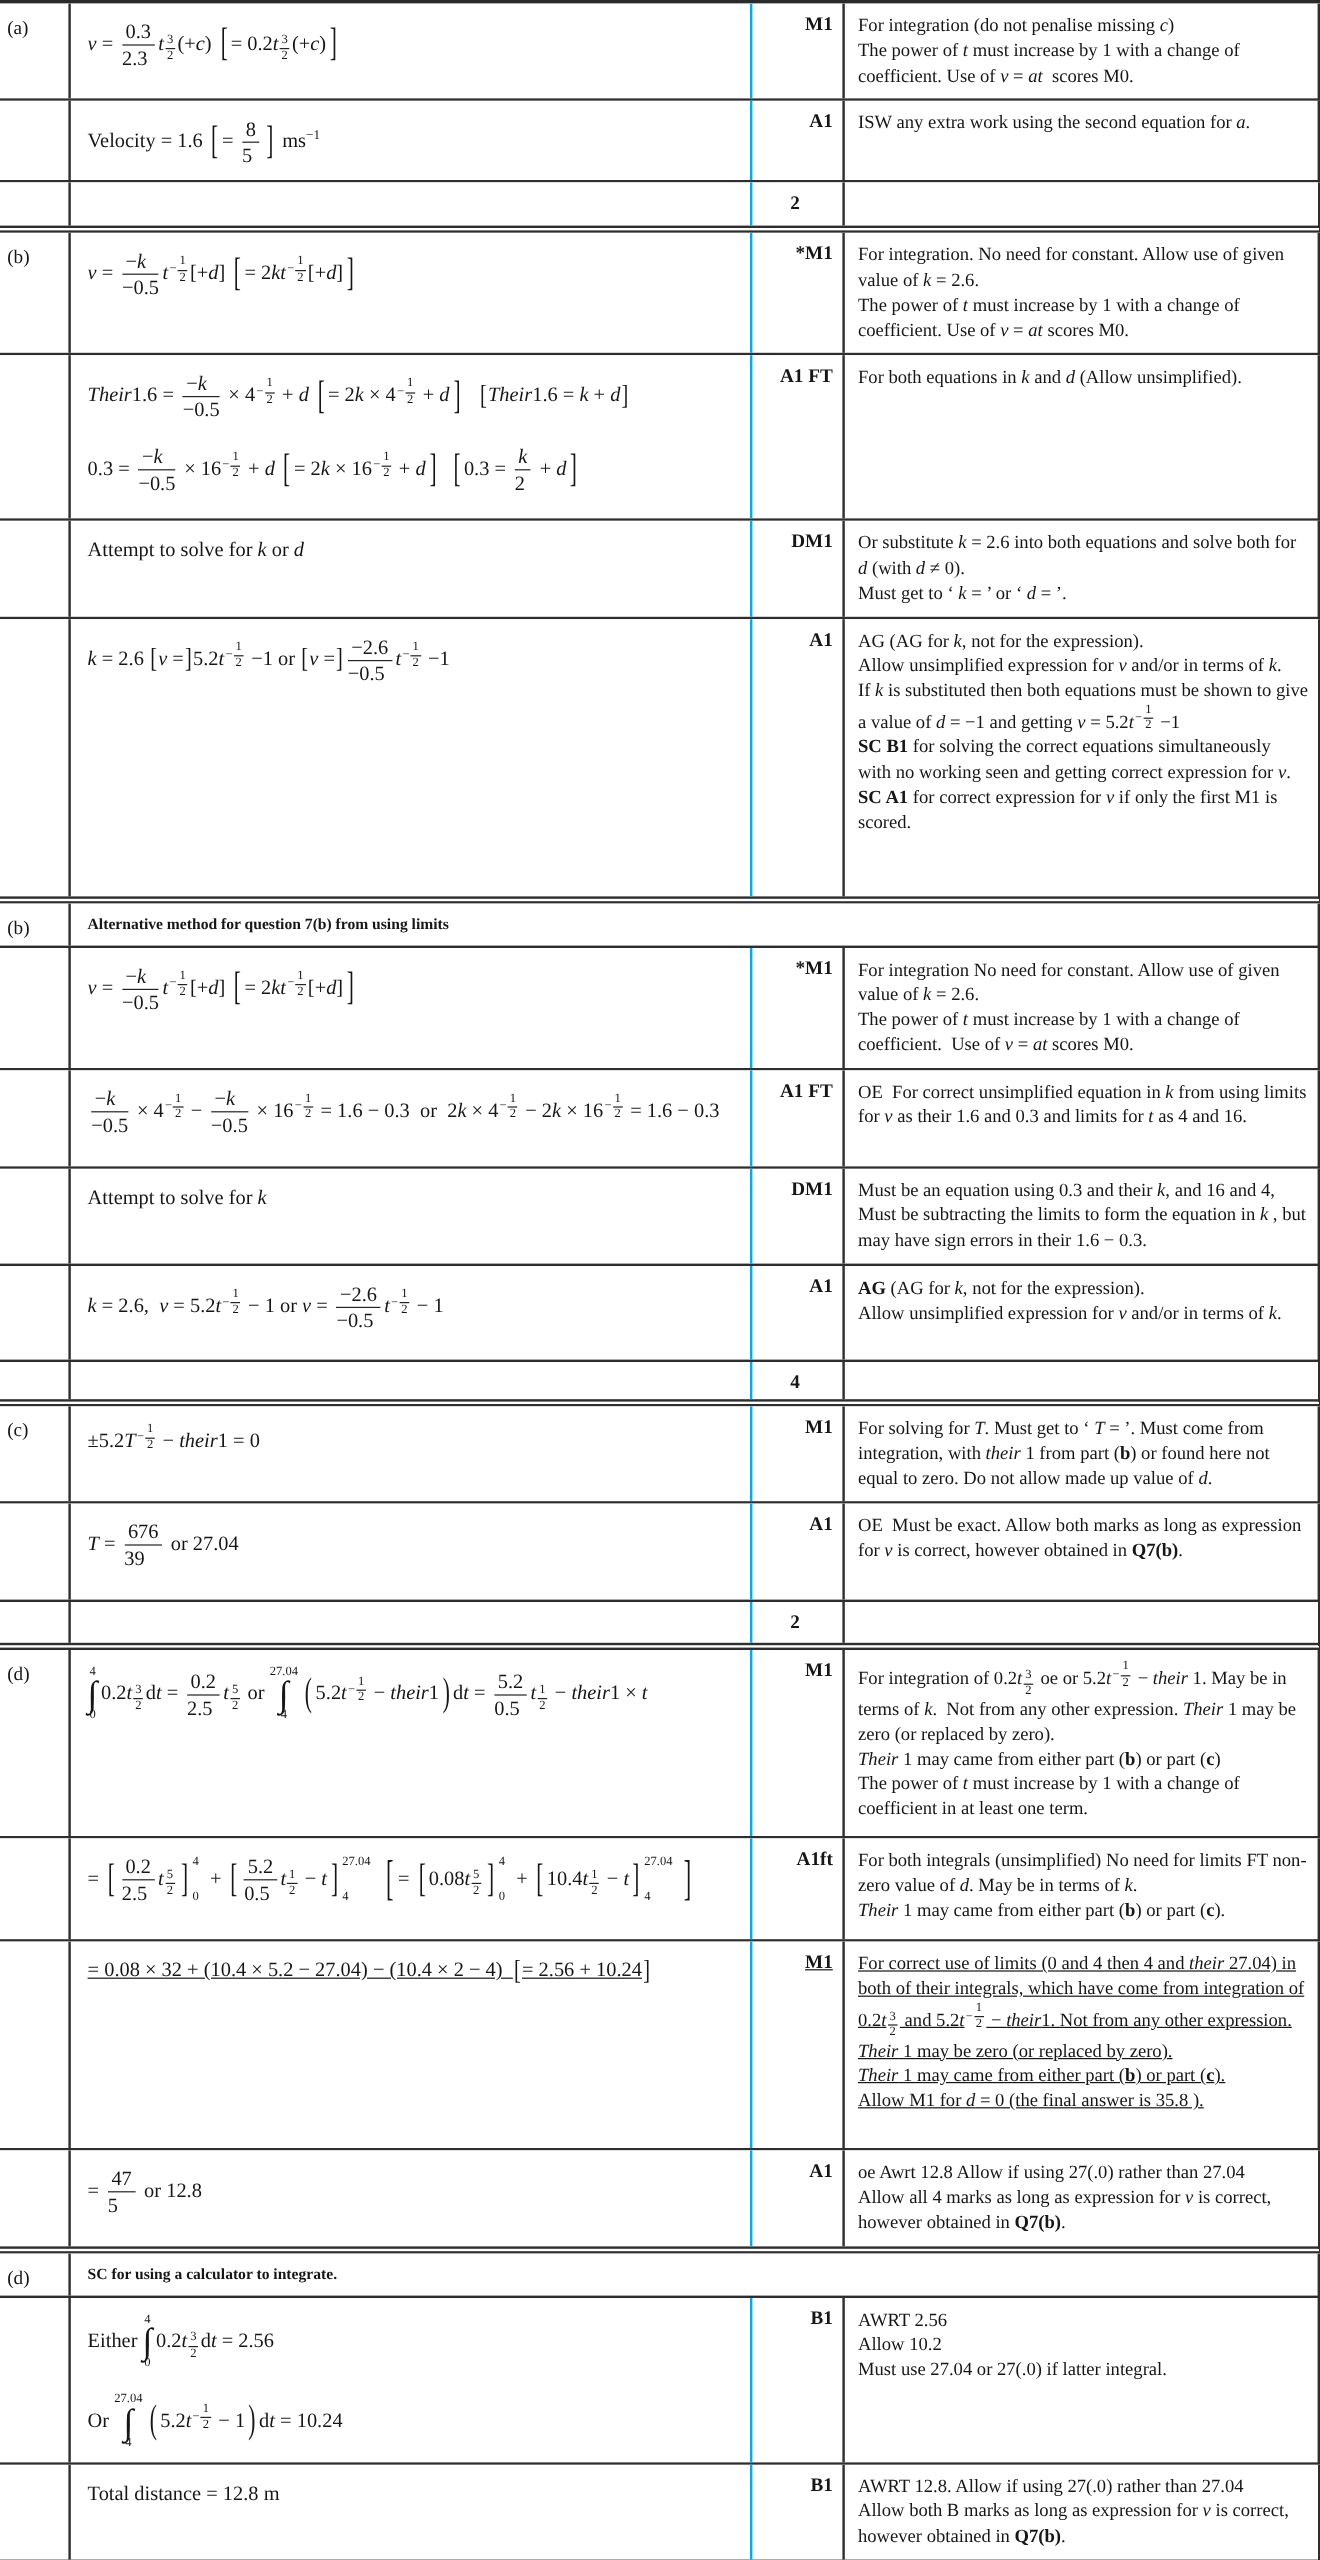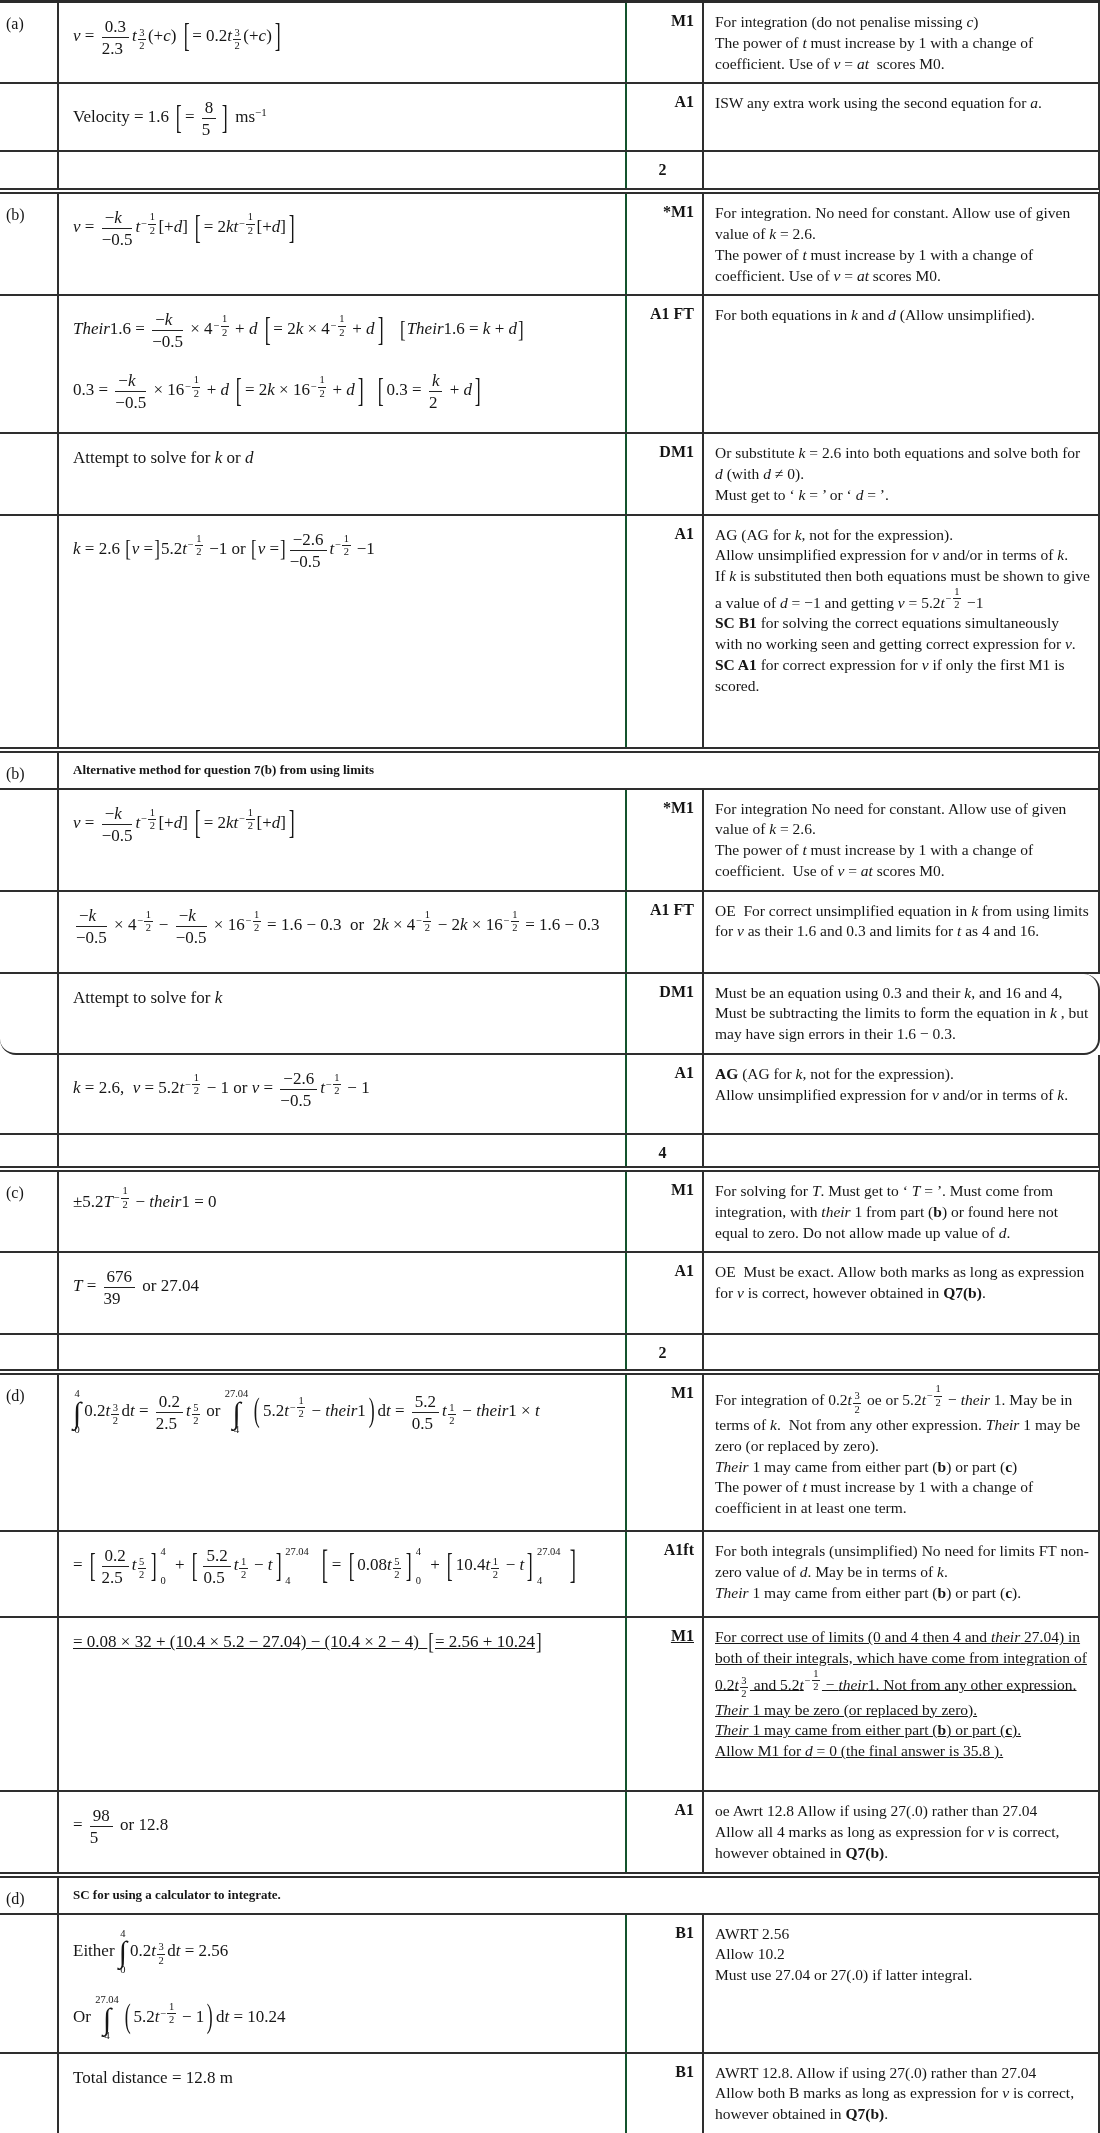--- a/index.html
+++ b/index.html
@@ -6,21 +6,21 @@
   body{width:1100px;font-family:"Liberation Serif","DejaVu Serif",serif;color:#161616;}
   *{box-sizing:border-box;}
 
   .ms-table{width:1100px;border-top:3px solid #2a2a2a;}
   .row{display:grid;grid-template-columns:57px 568px 77px 398px;border-bottom:2px solid #2e2e2e;border-right:2px solid #2e2e2e;min-height:40px;background:#fff;}
   .row.sep-after{border-bottom:6px double #2e2e2e;}
   .row:last-child{border-bottom:6px double #2e2e2e;}
 
   .c-part{padding:12px 2px 4px 6px;font-size:16px;}
   .c-work{border-left:2px solid #2e2e2e;padding:14px 10px 10px 14px;font-size:17px;}
-  .c-marks{border-left:2px solid #14532d;padding:9px 8px 4px 2px;font-size:16px;font-weight:bold;text-align:right;}
+  .c-marks{border-left:2px solid #0ea5e9;padding:9px 8px 4px 2px;font-size:16px;font-weight:bold;text-align:right;}
   .c-comm{border-left:2px solid #2e2e2e;padding:9px 10px 8px 11px;font-size:15.5px;line-height:1.34;}
 
   .row.header .c-work{grid-column:2/5;padding-top:9px;font-size:13px;}
   .row.total .c-marks{text-align:center;padding-top:9px;padding-right:6px;}
 
   
   .fr{display:inline-flex;flex-direction:column;vertical-align:middle;margin:0 3px;line-height:1.12;}
   .fr>span:first-child{border-bottom:1.5px solid #222;padding:0 3px 1px;}
   .fr>span:last-child{padding-top:1px;}
 
@@ -232,21 +232,21 @@
         </sup> − 2<i>k</i> × 16<sup class="sf">
           <span class="mi">−</span>
           <span class="st">
             <span>1</span>
             <span>2</span>
           </span>
         </sup> = 1.6 − 0.3</div>
     <div class="c-marks">A1 FT</div>
     <div class="c-comm">OE&nbsp; For correct unsimplified equation in <i>k</i> from using limits for <i>v</i> as their 1.6 and 0.3 and limits for <i>t</i> as 4 and 16.</div>
   </div>
-    <div class="row normal" style="min-height: 73px; border-radius: 16px;">
+    <div class="row normal" style="min-height: 73px;">
     <div class="c-part"></div>
     <div class="c-work">Attempt to solve for <i>k</i></div>
     <div class="c-marks">DM1</div>
     <div class="c-comm">Must be an equation using 0.3 and their <i>k</i>, and 16 and 4, Must be subtracting the limits to form the equation in <i>k</i> , but may have sign errors in their 1.6 − 0.3.</div>
   </div>
     <div class="row normal" style="min-height: 80px;">
     <div class="c-part"></div>
     <div class="c-work"><i>k</i> = 2.6,&nbsp; <i>v</i> = 5.2<i>t</i><sup class="sf">
           <span class="mi">−</span>
           <span class="st">
@@ -408,21 +408,21 @@
           <span class="mi">−</span>
           <span class="st">
             <span>1</span>
             <span>2</span>
           </span>
         </sup> − <i>their</i>1. Not from any other expression. <i>Their</i> 1 may be zero (or replaced by zero).<br><i>Their</i> 1 may came from either part (<b>b</b>) or part (<b>c</b>).<br>Allow M1 for <i>d</i> = 0 (the final answer is 35.8 ).</div>
   </div>
     <div class="row normal sep-after" style="min-height: 83px;">
     <div class="c-part"></div>
     <div class="c-work">= <span class="fr">
-          <span>98</span>
+          <span>47</span>
           <span>5</span>
         </span> or 12.8</div>
     <div class="c-marks">A1</div>
     <div class="c-comm">oe Awrt 12.8 Allow if using 27(.0) rather than 27.04<br>Allow all 4 marks as long as expression for <i>v</i> is correct, however obtained in <b>Q7(b)</b>.</div>
   </div>
     <div class="row header" style="min-height: 37px;">
     <div class="c-part">(d)</div>
     <div class="c-work"><b>SC for using a calculator to integrate.</b></div>
 
   </div>

